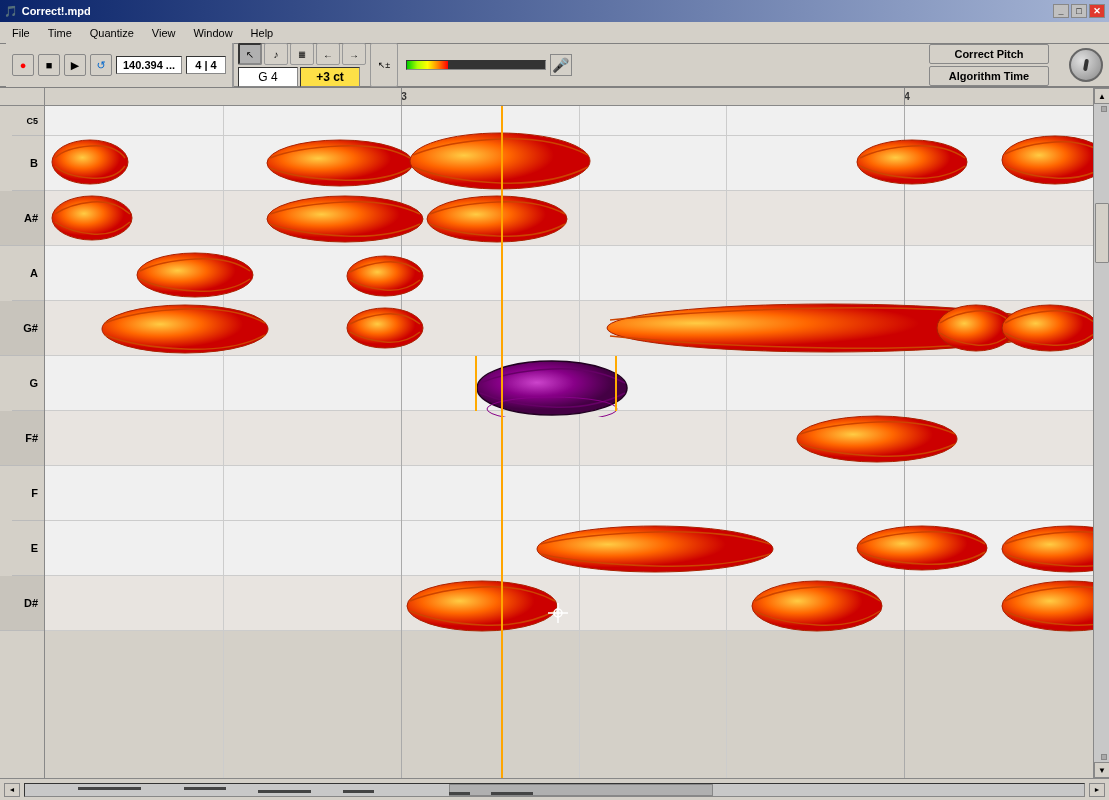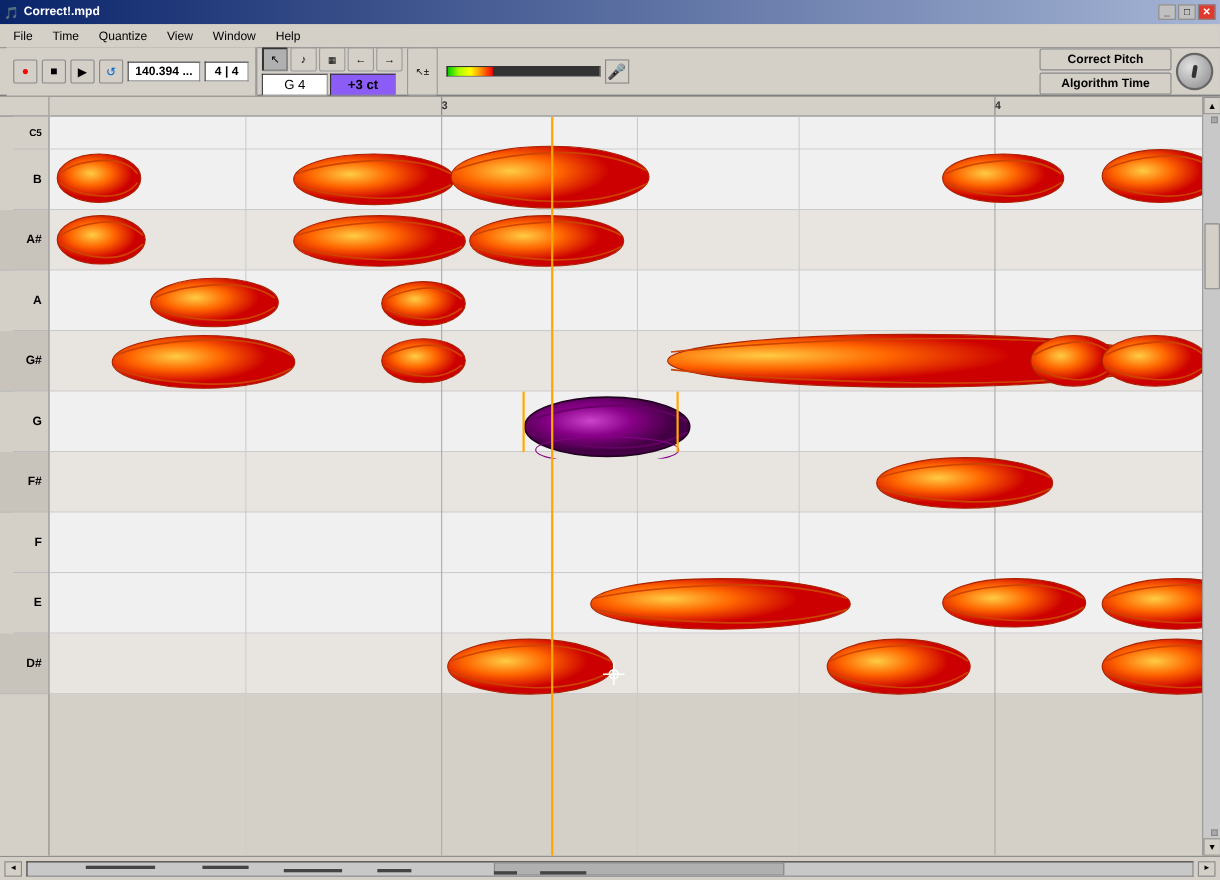--- a/index.html
+++ b/index.html
@@ -131,21 +131,21 @@
       border: 1px solid #888;
       display: flex; align-items: center; justify-content: center;
       cursor: pointer; font-size: 14px;
     }
 
     
     #right-toolbar {
       margin-left: auto;
       display: flex;
       align-items: center;
-      gap: 4px;
+      gap: 20px;
     }
     #pitch-buttons {
       display: flex;
       flex-direction: column;
       gap: 2px;
     }
     .pitch-btn {
       background: #d4d0c8;
       border: 1px solid #888;
       padding: 3px 14px;
@@ -159,21 +159,21 @@
     #note-display {
       background: white;
       border: 1px inset #888;
       padding: 2px 10px;
       font-size: 12px;
       font-weight: normal;
       min-width: 60px;
       text-align: center;
     }
     #cent-display {
-      background: #8b5cf6;
+      background: #fde047;
       border: 1px inset #888;
       padding: 2px 10px;
       font-size: 12px;
       font-weight: bold;
       min-width: 60px;
       text-align: center;
     }
     .tool-row {
       display: flex;
       flex-direction: column;

